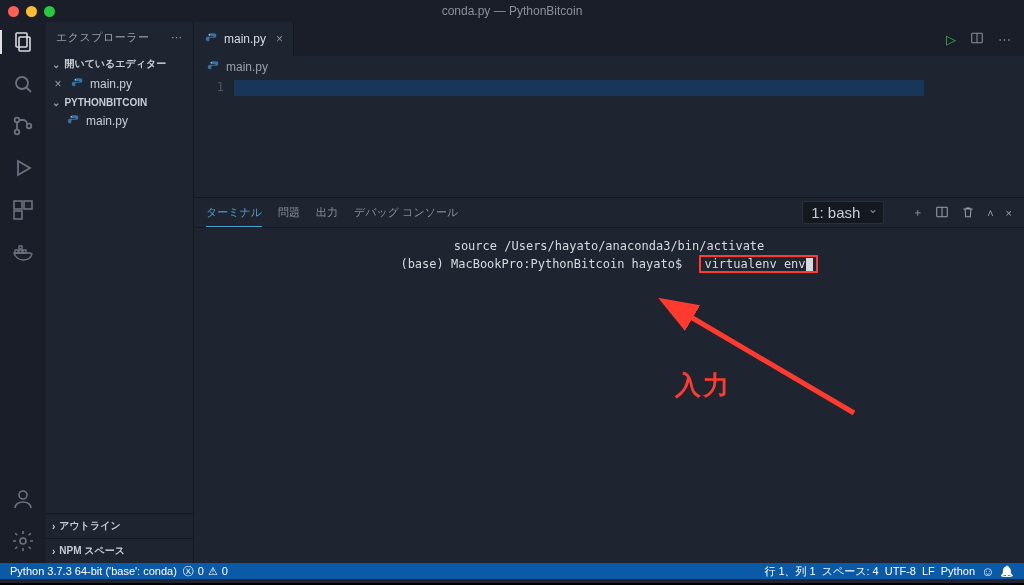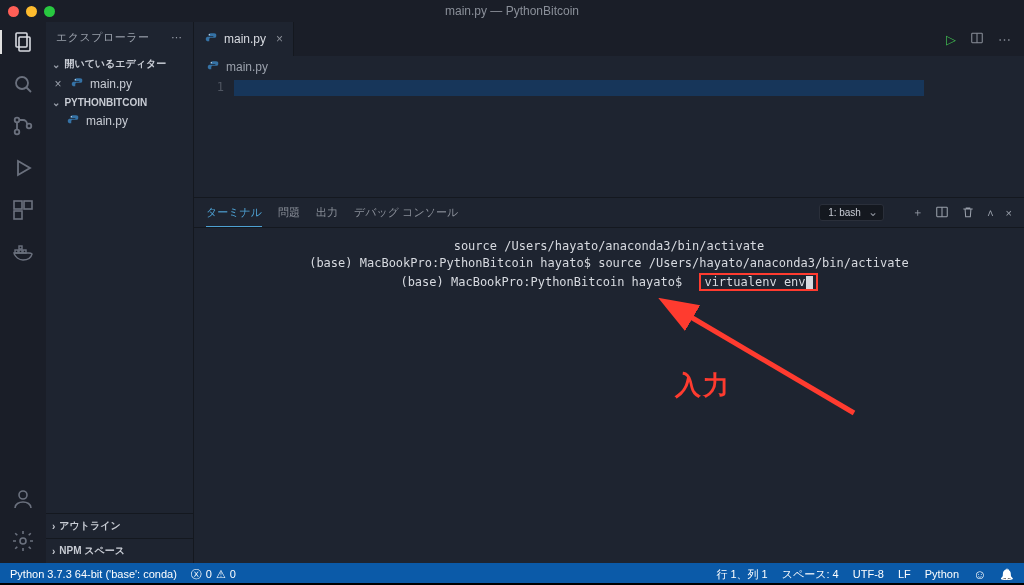--- a/index.html
+++ b/index.html
@@ -49,58 +49,58 @@
   .code { flex:1; padding-top:2px; font-family: Menlo, monospace; font-size:12px; }
   .code .cur-line { background:#17365a; height:16px; width:92%; }
   .minimap { width:40px; }
 
   
   .panel { height: 366px; border-top:1px solid #14181f; display:flex; flex-direction:column; }
   .panel-tabs { height:30px; display:flex; align-items:center; gap:16px; padding:0 12px; font-size:11px; color:#8a8f99; border-bottom:1px solid #14181f; }
   .panel-tabs .ptab { padding:6px 0; cursor:pointer; }
   .panel-tabs .ptab.active { color:#4ea1d3; border-bottom:1px solid #4ea1d3; }
   .panel-tabs .grow { flex:1; }
-  .term-select { background:#14181f; border:1px solid #2a2f3a; color:#c8ccd4; font-size:10px; padding:2px 22px 2px 8px; border-radius:3px; appearance:none; position:relative; }
+  .term-select { background:#14181f; border:1px solid #2a2f3a; color:#c8ccd4; font-size:15px; padding:2px 22px 2px 8px; border-radius:3px; appearance:none; position:relative; }
   .sel-wrap { position:relative; }
   .sel-wrap::after { content:"⌄"; position:absolute; right:6px; top:1px; color:#8a8f99; font-size:12px; pointer-events:none; }
   .panel-actions { display:flex; align-items:center; gap:12px; margin-left:12px; color:#9aa0ab; }
   .panel-actions span { cursor:pointer; }
 
   .terminal { flex:1; padding:10px 12px; font-family: Menlo, monospace; font-size:12px; color:#d7dae0; line-height:1.45; position:relative; overflow:hidden; }
   .term-line { white-space: pre; text-align: center; }
   .cmd-highlight { border:2px solid #ff3b2f; padding:0 3px; display:inline-block; line-height:14px;margin-left:10px; }
   .cursor-block { display:inline-block; width:7px; height:13px; background:#d7dae0; vertical-align:text-bottom; }
 
   
   .anno { position:absolute; pointer-events:none; }
   .anno-label { position:absolute; left:675px; top:368px; color:#ff3b2f; font-size:26px; font-weight:700; letter-spacing:2px; }
 
   
-  .statusbar { height:22px; background:#0b5aa8; color:#fff; display:flex; align-items:center; font-size:11px; padding:0 10px; gap:14px; }
+  .statusbar { height:16px; background:#0b5aa8; color:#fff; display:flex; align-items:center; font-size:11px; padding:0 10px; gap:6px; }
   .statusbar .grow { flex:1; }
   .statusbar .seg { display:flex; align-items:center; gap:4px; cursor:pointer; }
   .smile::before { content:"☺"; font-size:13px; }
   .bell::before { content:"🔔"; font-size:11px; filter: grayscale(1) brightness(2); }
 
   
   .imgborder { position:fixed; left:0; right:0; bottom:0; height:2px; background:#000; }
 
   .ellipsis { letter-spacing:1px; }
   .icon12 { width:14px; height:14px; }
 </style>
 </head>
 <body>
 
 <div class="titlebar">
   <div class="traffic">
     <div class="dot red"></div>
     <div class="dot yellow"></div>
     <div class="dot green"></div>
   </div>
-  <div class="title-text">main.py — PythonBitcoin</div>
+  <div class="title-text">conda.py — PythonBitcoin</div>
 </div>
 
 <div class="main-rows">
 
   <div class="activitybar">
     <div class="act active">
       <svg viewBox="0 0 24 24" fill="none" stroke="currentColor" stroke-width="1.6">
           <rect x="5" y="3" width="11" height="14" rx="1"></rect>
           <rect x="8" y="7" width="11" height="14" rx="1"></rect>
         </svg>
@@ -263,21 +263,20 @@
                 <path d="M4 7h16M9 7V5h6v2M7 7l1 13h8l1-13"></path>
               </svg>
           </span>
           <span>˄</span>
           <span>×</span>
         </div>
       </div>
 
       <div class="terminal">
         <div class="term-line">source /Users/hayato/anaconda3/bin/activate</div>
-        <div class="term-line">(base) MacBookPro:PythonBitcoin hayato$ source /Users/hayato/anaconda3/bin/activate</div>
         <div class="term-line"><span>(base) MacBookPro:PythonBitcoin hayato$ </span><span class="cmd-highlight"><span>virtualenv env</span><span class="cursor-block"></span></span></div>
 
         <svg class="anno" style="left:300px; top:70px;" width="380" height="130">
           <defs>
               <marker id="ah" markerWidth="10" markerHeight="10" refX="2" refY="3" orient="auto">
                 <path d="M0,0 L0,6 L8,3 z" fill="#ff3b2f"></path>
               </marker>
             </defs>
           <line x1="360" y1="115" x2="190" y2="15" stroke="#ff3b2f" stroke-width="5" marker-end="url(#ah)"></line>
         </svg>

